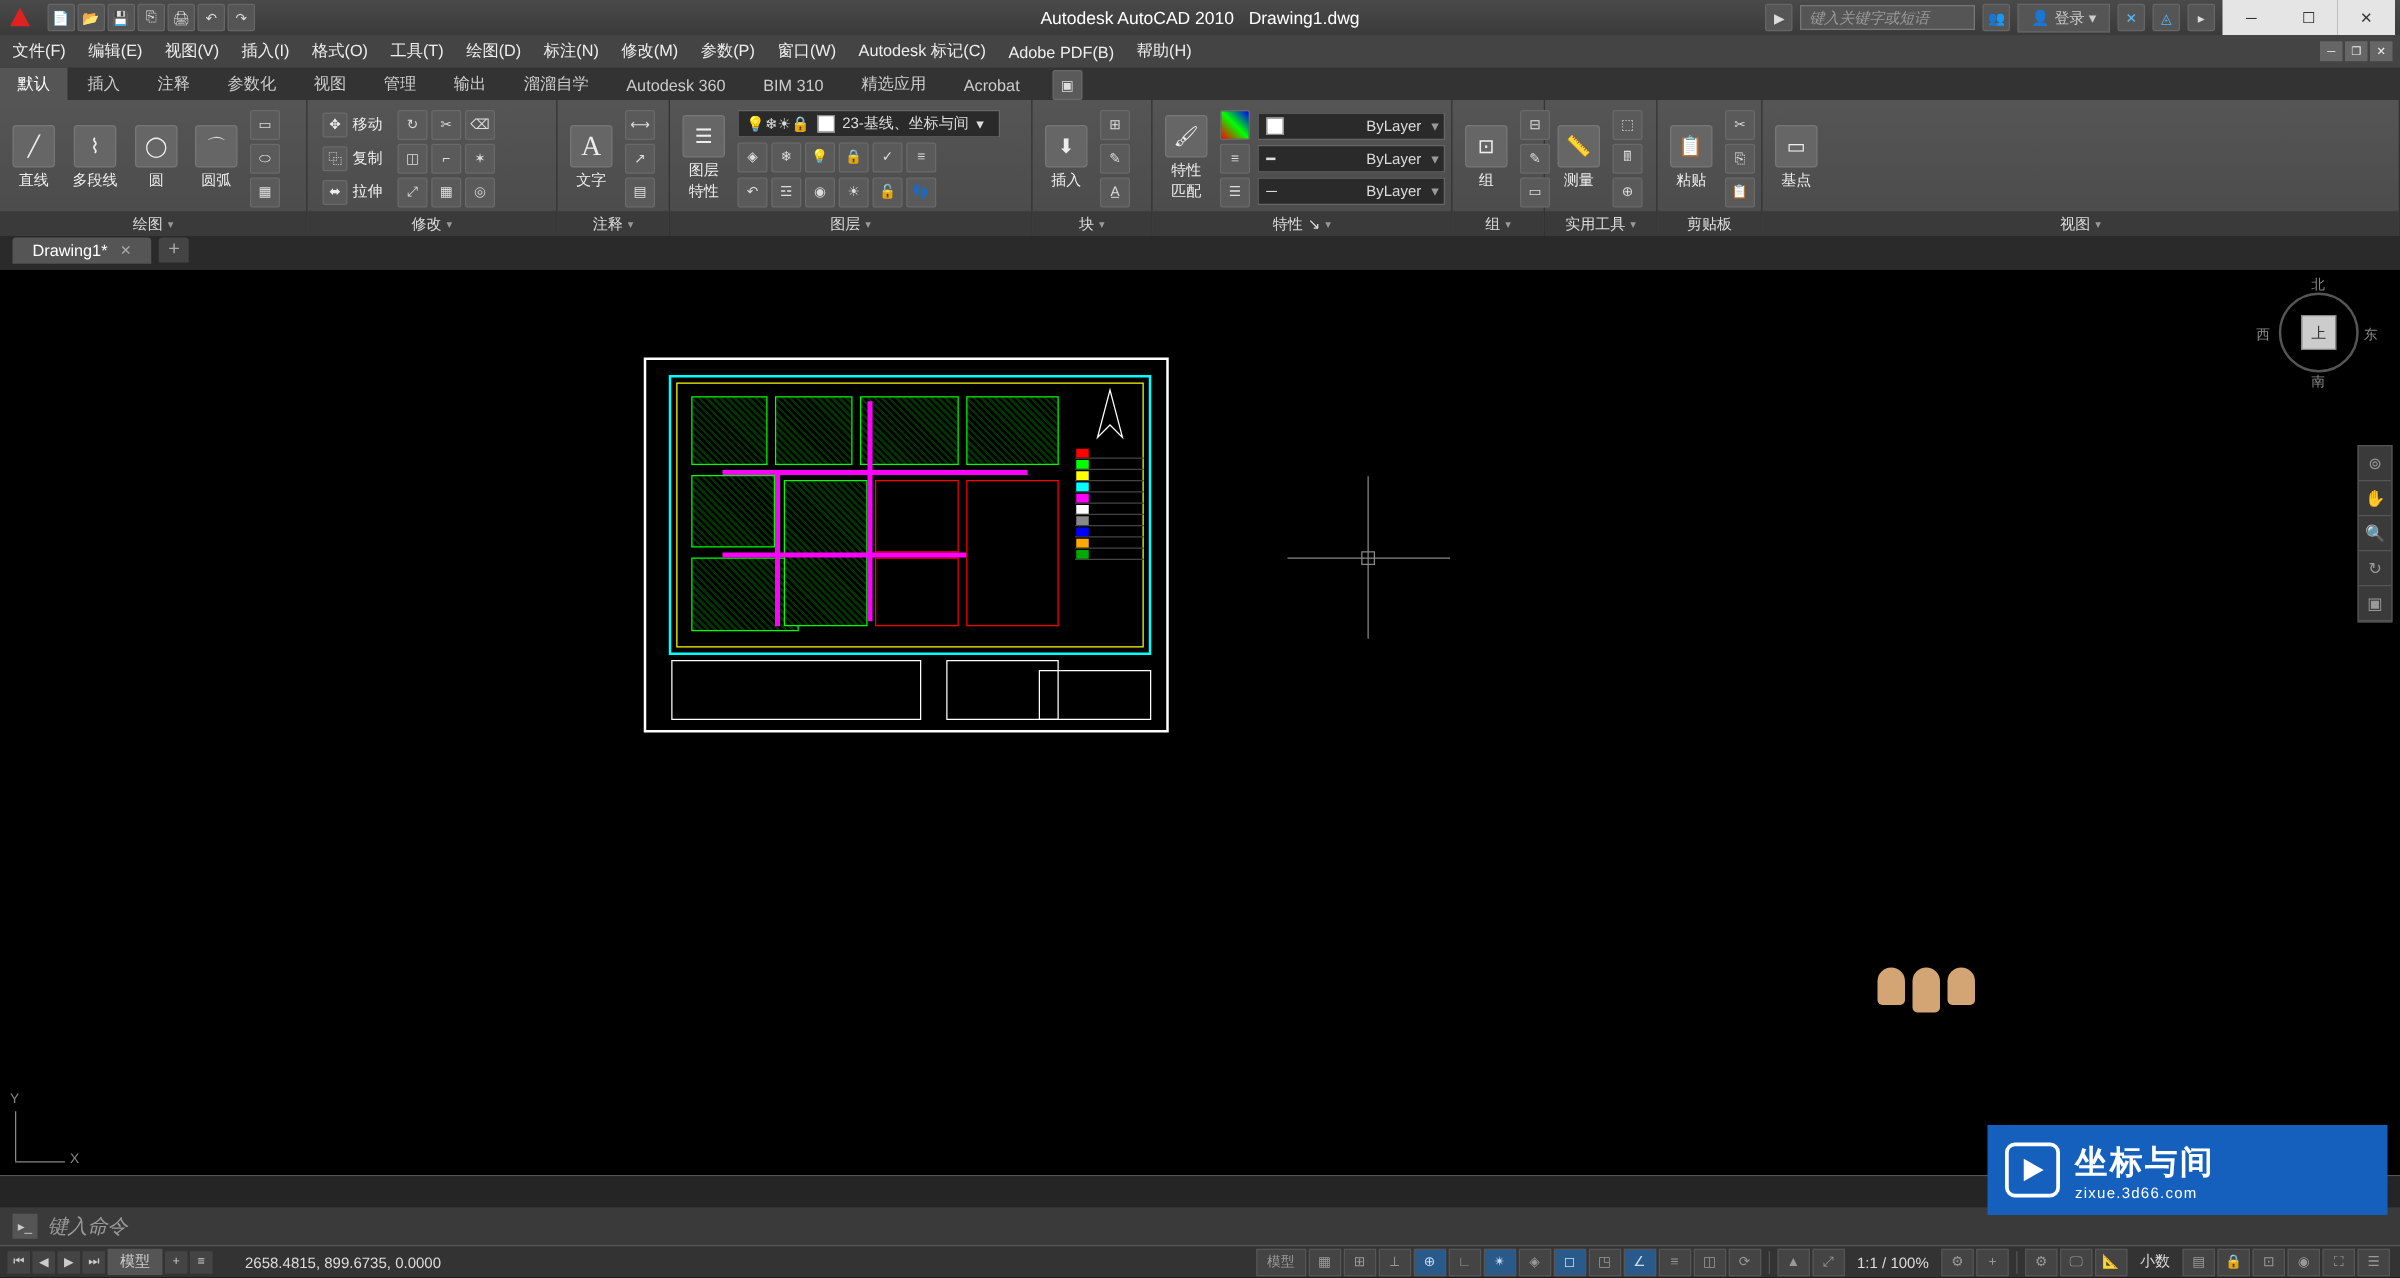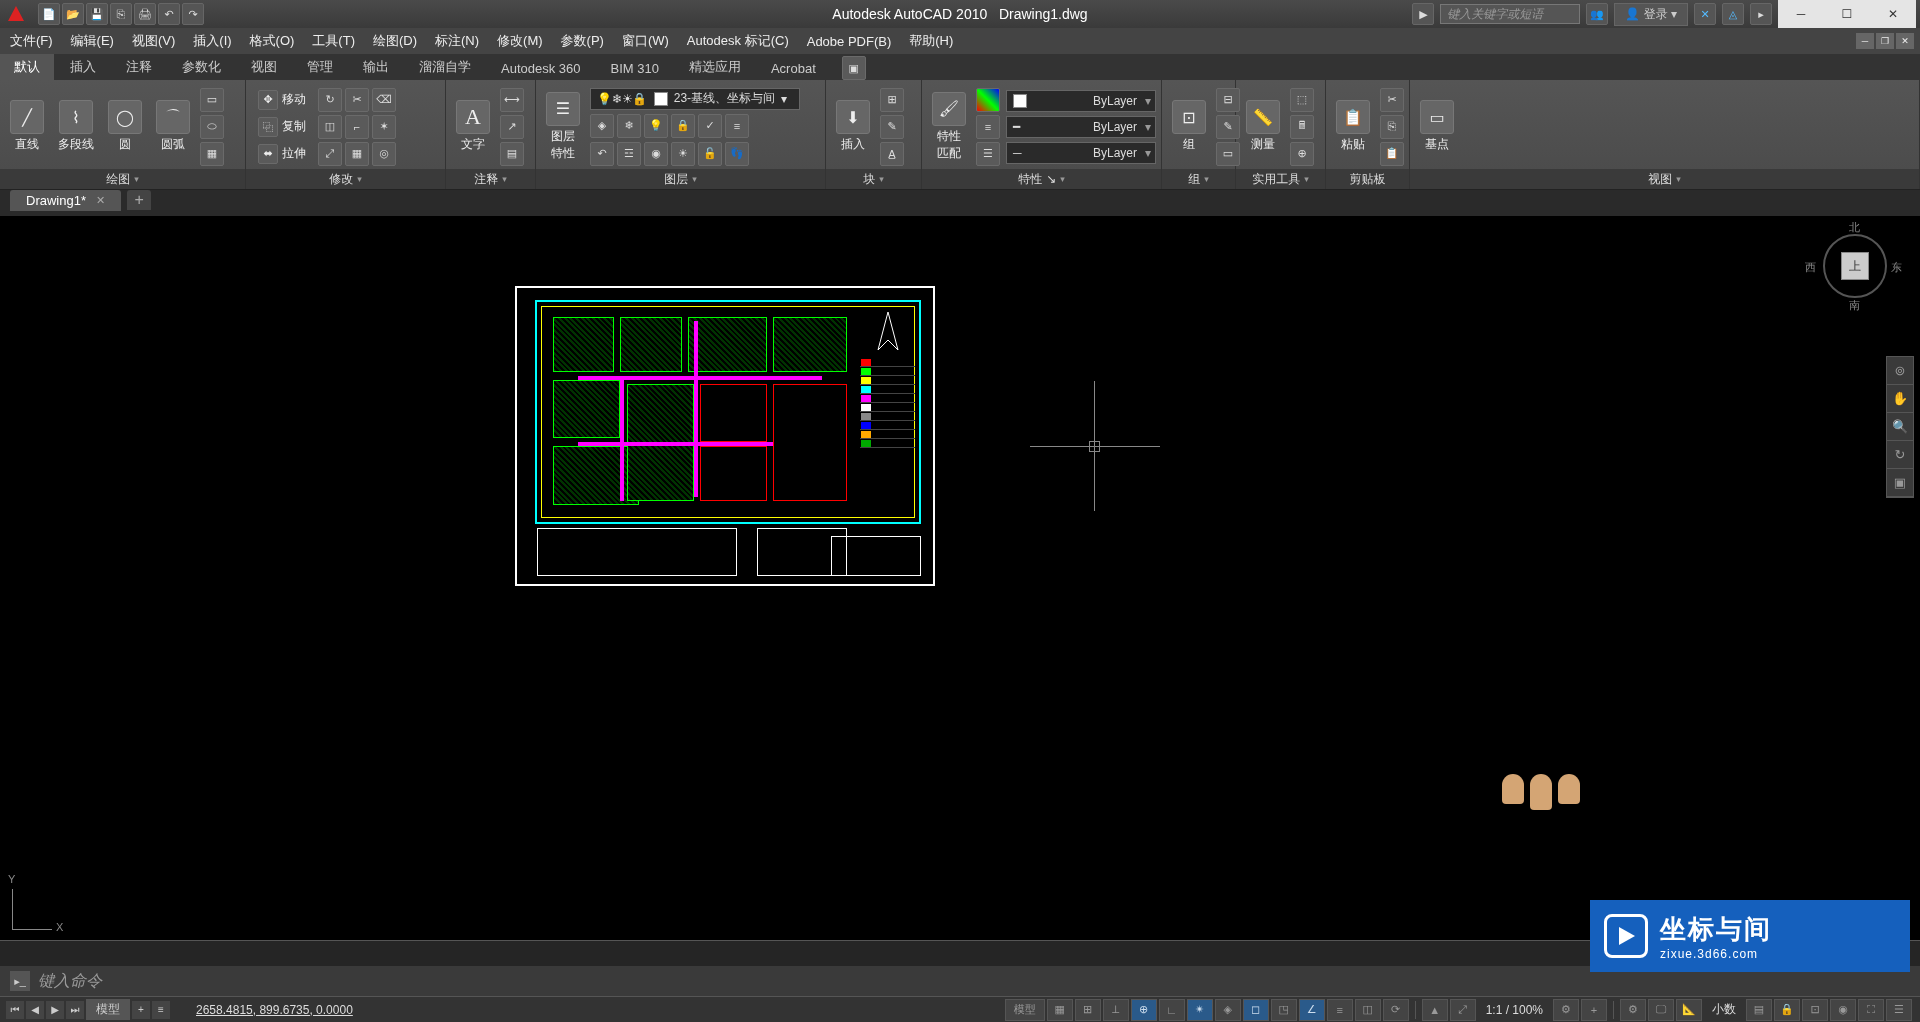--- a/index.html
+++ b/index.html
@@ -89,21 +89,21 @@
 .cmd-history{flex:1;background:#252525;}
 .cmd-input-row{height:30px;background:#3a3a3a;display:flex;align-items:center;padding:0 10px;gap:8px;}
 .cmd-icon{width:20px;height:20px;background:#555;display:flex;align-items:center;justify-content:center;font-size:11px;}
 .cmd-input{color:#999;font-style:italic;font-size:16px;}
 
 
 .statusbar{height:26px;background:#333;display:flex;align-items:center;font-size:12px;color:#ccc;border-top:1px solid #555;}
 .layout-tabs{display:flex;align-items:center;gap:2px;padding:0 6px;}
 .layout-tab{background:#555;padding:2px 10px;font-size:12px;}
 .layout-nav{width:18px;height:18px;background:#444;display:flex;align-items:center;justify-content:center;font-size:10px;}
-.coords{padding:0 20px;color:#ddd;text-decoration:underline;}
+.coords{padding:0 20px;color:#ddd;}
 .status-right{margin-left:auto;display:flex;align-items:center;gap:2px;padding-right:8px;}
 .status-btn{width:26px;height:22px;background:#444;border:1px solid #555;display:flex;align-items:center;justify-content:center;font-size:11px;color:#999;}
 .status-btn.on{background:#2a5a8a;color:#cde;}
 .status-text{padding:0 8px;color:#ddd;}
 .status-sep{width:1px;height:18px;background:#555;margin:0 4px;}
 
 .watermark{position:absolute;right:10px;bottom:50px;width:320px;height:72px;background:#1560bd;display:flex;align-items:center;padding:0 14px;gap:12px;}
 .wm-icon{width:44px;height:44px;border:3px solid #fff;border-radius:8px;display:flex;align-items:center;justify-content:center;}
 .wm-text{color:#fff;}
 .wm-main{font-size:26px;font-weight:bold;letter-spacing:2px;}

